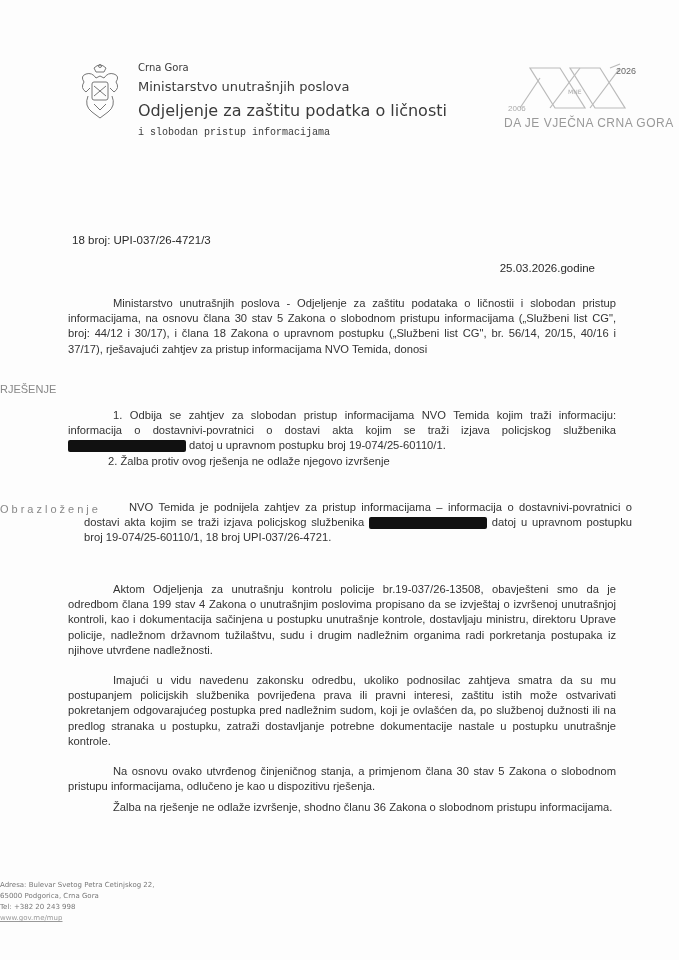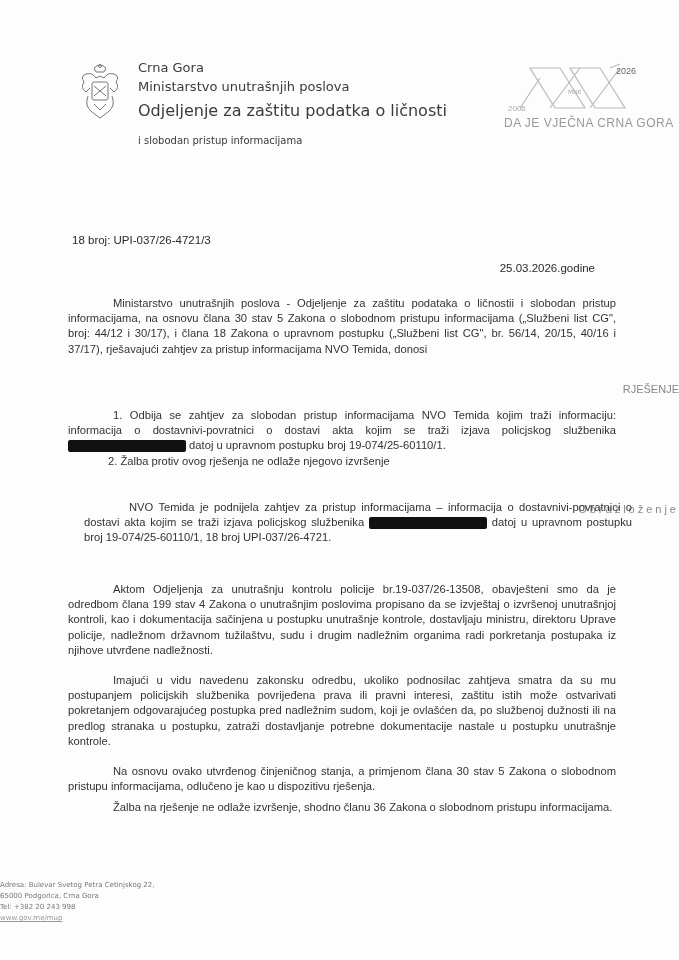--- a/index.html
+++ b/index.html
@@ -1,32 +1,32 @@
 <!DOCTYPE html>
 <html><head>
 <meta charset="utf-8">
 <style>
   html,body{margin:0;padding:0;background:#fff;}
   body{width:679px;height:960px;position:relative;overflow:hidden;font-family:"Liberation Sans",sans-serif;color:#2a2a2a;}
   .page{position:absolute;left:0;top:0;width:679px;height:960px;background:#fdfdfd;}
   .crest{position:absolute;left:76px;top:62px;width:48px;height:60px;}
   .hdr{position:absolute;left:138px;top:60px;font-family:"DejaVu Sans",sans-serif;color:#3a3a3a;}
-  .hdr .l1{font-size:13px;line-height:16px;}
+  .hdr .l1{font-size:10px;line-height:16px;}
   .hdr .l2{font-size:13px;line-height:18px;margin-top:2px;}
   .hdr .l3{font-size:16px;line-height:14px;margin-top:8px;}
-  .hdr .l4{font-size:10px;line-height:14px;margin-top:16px;}
+  .hdr .l4{font-size:10px;line-height:14px;margin-top:8px;font-family:Liberation Mono, monospace;}
   .logo{position:absolute;left:500px;top:58px;width:160px;height:70px;}
   .logo .y2026{position:absolute;left:116px;top:8px;font-size:9px;color:#666;}
   .logo .y2006{position:absolute;left:8px;top:46px;font-size:8px;color:#aaa;}
   .logo .slogan{position:absolute;left:4px;top:58px;font-size:12px;color:#999;letter-spacing:0.5px;white-space:nowrap;}
   .ref{position:absolute;left:72px;top:234px;font-size:11.5px;}
   .date{position:absolute;right:84px;top:262px;font-size:11.5px;}
   .body{position:absolute;left:68px;width:548px;font-size:11.2px;line-height:15.2px;text-align:justify;color:#333;}
   .indent{text-indent:45px;}
-  .title{position:absolute;left:0;width:679px;text-align:right;font-size:11px;color:#888;}
+  .title{position:absolute;left:0;width:679px;text-align:left;font-size:11px;color:#888;}
   .spaced{letter-spacing:3px;}
   .redact{display:inline-block;background:#111;height:12px;vertical-align:middle;border-radius:2px;}
   .ol-item{padding-left:40px;}
   .footer{position:absolute;left:0;width:649px;top:880px;font-family:"DejaVu Sans",sans-serif;font-size:7px;line-height:11px;color:#777;}
   .footer .url{text-decoration:underline;color:#999;}
 </style>
 </head>
 <body>
 
 <div class="page">

